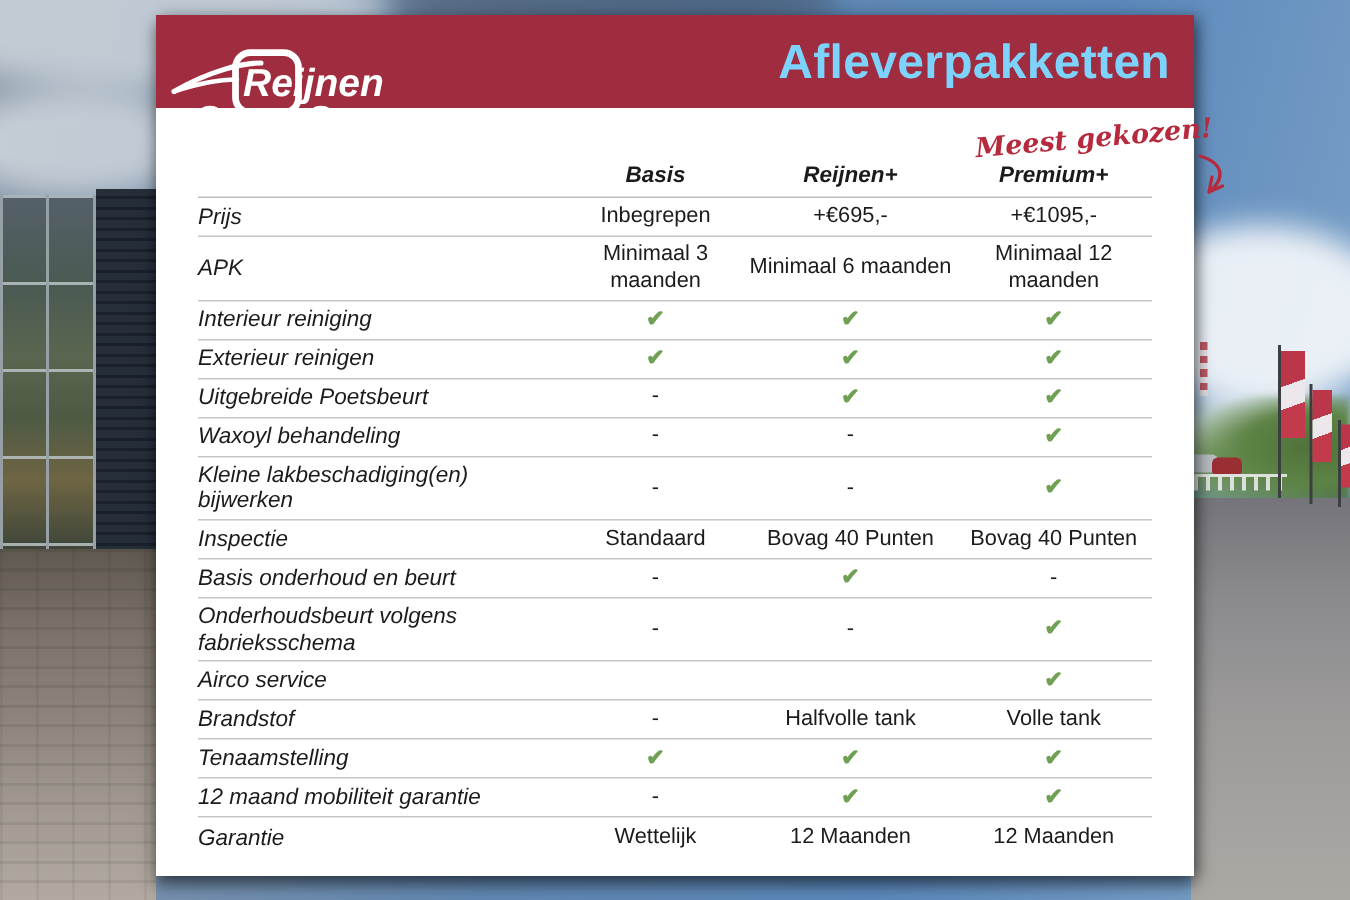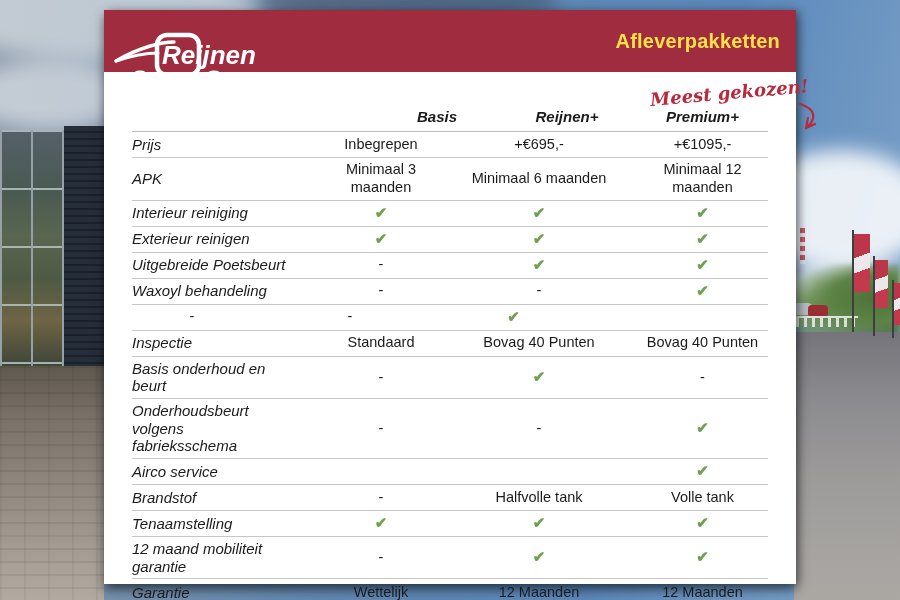--- a/index.html
+++ b/index.html
@@ -54,33 +54,33 @@
     background:repeating-linear-gradient(180deg,#b8404e 0 5px,#e9e2e4 5px 9px); opacity:.85; }
 
   
   .card { position:absolute; left:104px; top:10px; width:692px; height:574px; background:#ffffff;
     box-shadow:0 6px 10px rgba(0,0,0,.5), 4px 0 8px rgba(0,0,0,.25); }
   .card-header { position:relative; height:62px; background:#a02c3f; display:flex; align-items:center; }
   .logo { position:relative; width:175px; height:72px; margin-left:6px; flex:none;margin-top:39px; }
   .logo svg { position:absolute; left:0; top:0; }
   .logo .brand { position:absolute; left:52px; top:15px; color:#fff; font-size:26px; font-weight:bold; font-style:italic; letter-spacing:0; }
   .card-title { position:absolute; left:0; right:16px; text-align:right; width:100%;
-    color:#fde047; font-size:20px; font-weight:bold; padding-right:16px; letter-spacing:.2px; }
+    color:#7dd3fc; font-size:32px; font-weight:bold; padding-right:16px; letter-spacing:.2px; }
 
   
   .annotation { position:absolute; left:532px; top:66px; width:240px; height:58px; pointer-events:none; }
   .annotation .hand { position:absolute; left:14px; top:6px; color:#b7293c; font-family:"DejaVu Serif", serif;
     font-style:italic; font-weight:bold; font-size:18px; transform:rotate(-5deg); white-space:nowrap; }
   .annotation svg { position:absolute; left:158px; top:26px; }
 
   
   .tableArea { padding:0 28px; }
   .trow, .thead { display:flex; align-items:center; border-bottom:1px solid #c6c6c6; color:#1b1b1b; }
   .thead { padding:36px 0 5px 0; border-bottom-color:#bdbdbd; }
-  .trow { min-height:26px; padding:3px 0;gap:28px; }
+  .trow { min-height:26px; padding:3px 0; }
   .trow:last-child { border-bottom:none; }
   .tlabel { flex:1 1 auto; font-style:italic; font-size:15px; line-height:1.18; padding-right:6px; }
   .tcell { flex:none; text-align:center; font-size:14.5px; line-height:1.22; }
   .c1 { width:120px; } .c2 { width:140px; } .c3 { width:131px; }
   .thead .tcell { font-weight:bold; font-style:italic; font-size:15px; }
   .check { color:#70a052; font-size:15px; font-weight:bold; }
 
   
   .bovag { position:absolute; left:821px; top:496px; width:68px; height:90px; }
 </style>
@@ -184,20 +184,21 @@
   </div>
 
   <div class="trow">
     <div class="tlabel">Waxoyl behandeling</div>
     <div class="tcell c1">-</div>
     <div class="tcell c2">-</div>
     <div class="tcell c3"><span class="check">✔</span></div>
   </div>
 
   <div class="trow">
+    <div class="tlabel">Kleine lakbeschadiging(en) bijwerken</div>
     <div class="tcell c1">-</div>
     <div class="tcell c2">-</div>
     <div class="tcell c3"><span class="check">✔</span></div>
   </div>
 
   <div class="trow">
     <div class="tlabel">Inspectie</div>
     <div class="tcell c1">Standaard</div>
     <div class="tcell c2">Bovag 40 Punten</div>
     <div class="tcell c3">Bovag 40 Punten</div>

